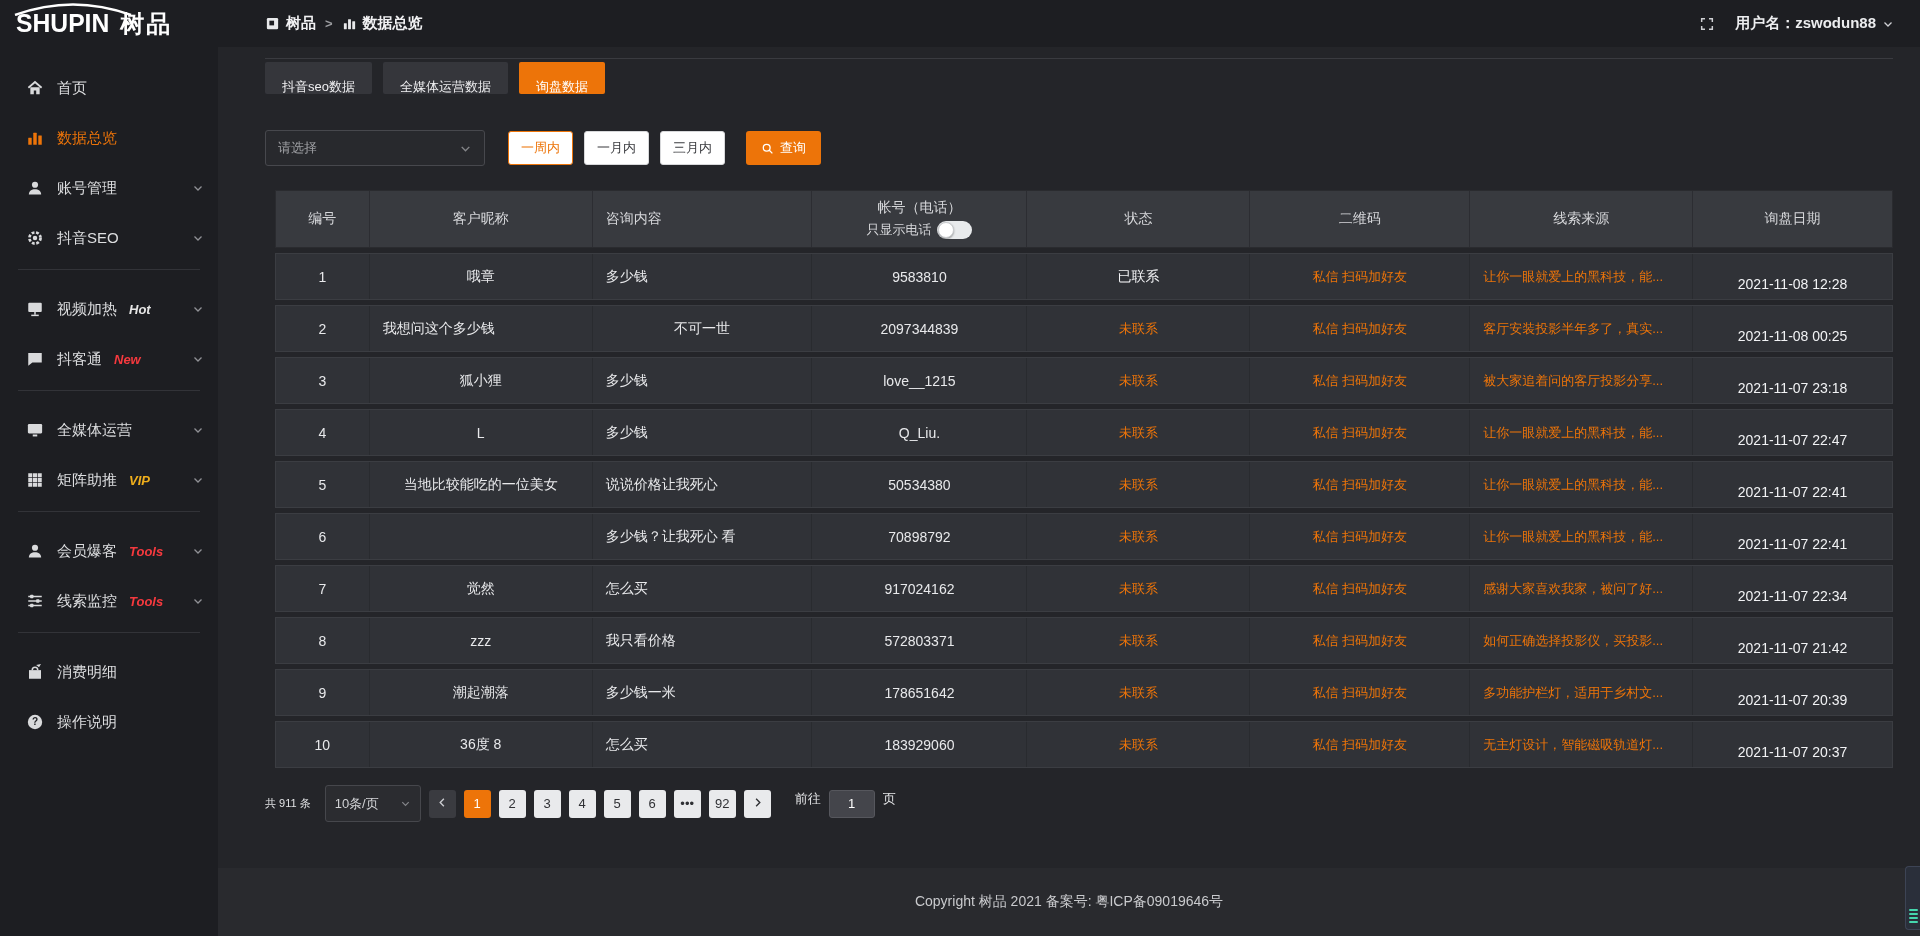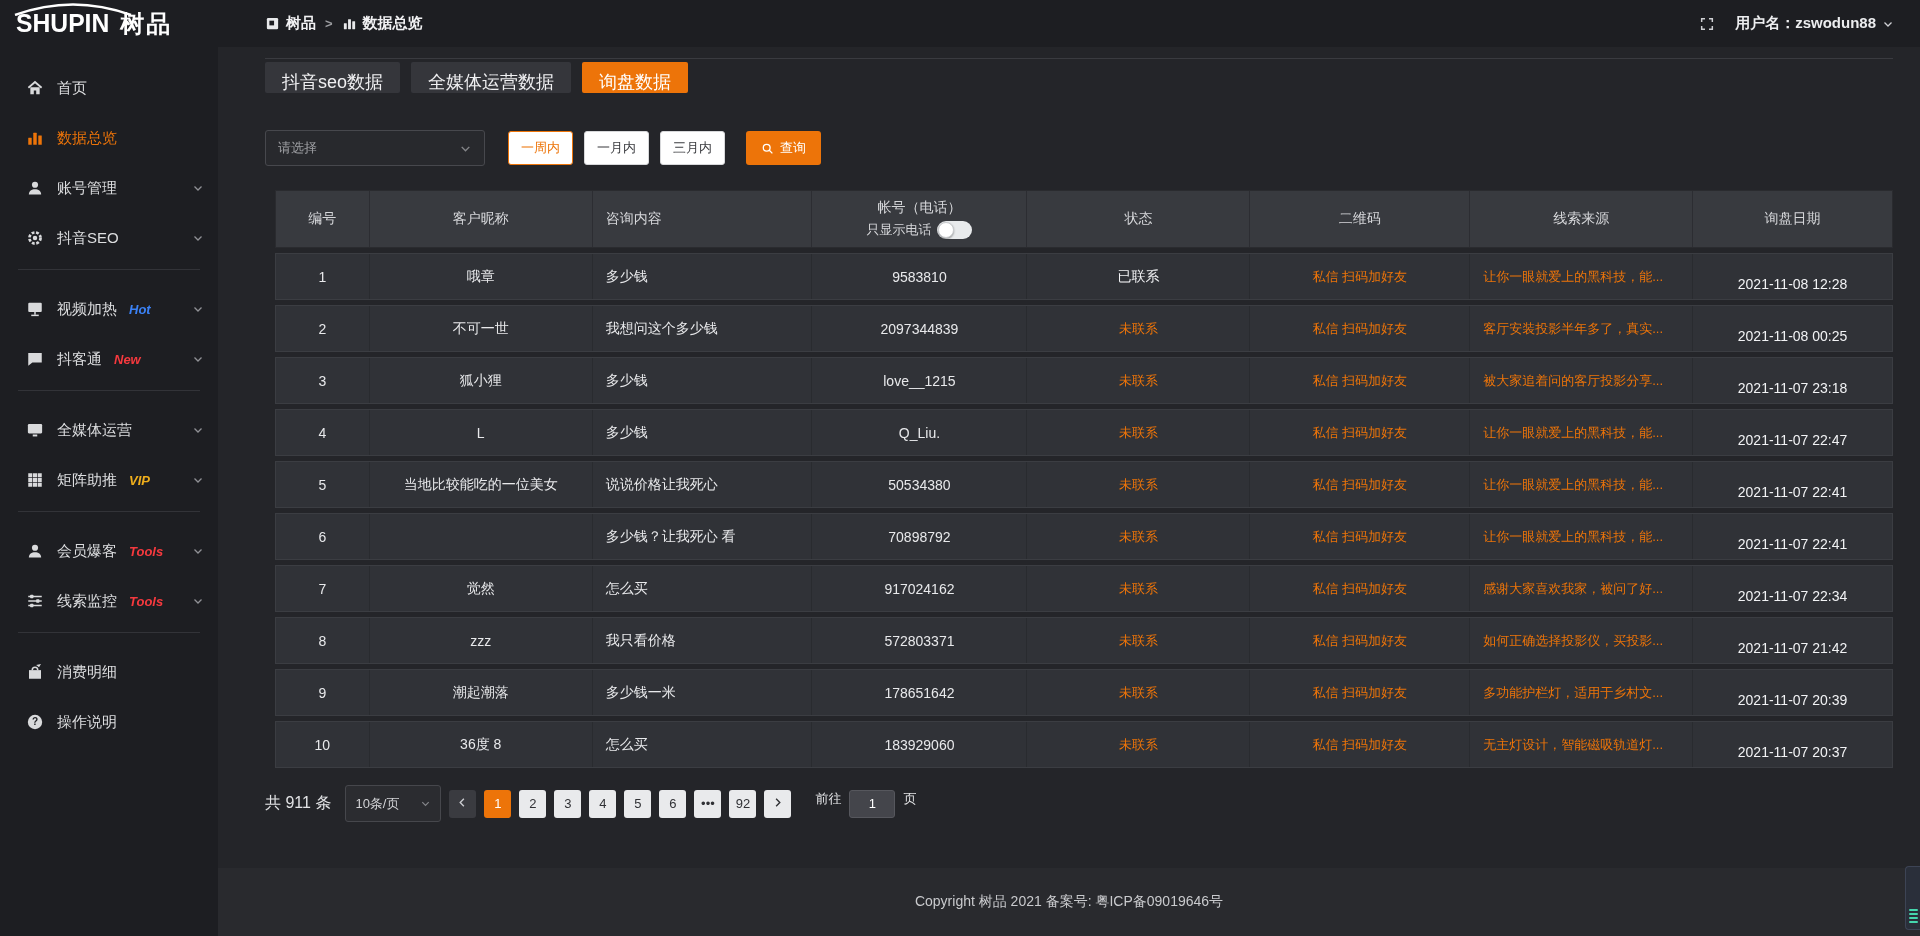--- a/index.html
+++ b/index.html
@@ -34,21 +34,21 @@
   .top-right{display:flex;align-items:center;gap:20px;}
   .fullscreen-btn{display:inline-flex;color:#cfd0d4;cursor:pointer;}
   .fullscreen-btn svg{width:16px;height:16px;}
   .user-entry{display:flex;align-items:center;gap:6px;color:#ecedef;font-size:15px;font-weight:bold;cursor:pointer;}
   .user-entry .u-chev{display:inline-flex;color:#cfd0d4;}
   .user-entry .u-chev svg{width:12px;height:12px;}
   
   .content{position:absolute;left:218px;right:0;top:47px;bottom:0;background:#242529;}
   .content-sep{position:absolute;left:47px;right:27px;top:11px;height:1px;background:#3a3b40;}
   .tabs{position:absolute;left:47px;top:15px;display:flex;gap:11px;}
-  .tab{height:31px;padding:8px 17px;font-size:18px;border:none;border-radius:2px;background:#35363b;color:#f0f0f2;cursor:pointer;font-family:inherit;}
+  .tab{height:31px;padding:16px 17px;font-size:13px;border:none;border-radius:2px;background:#35363b;color:#f0f0f2;cursor:pointer;font-family:inherit;}
   .tab.active{background:#ED7409;color:#fff;}
   .filters{position:absolute;left:47px;top:83px;display:flex;align-items:center;gap:9px;}
   .select{width:220px;height:36px;background:#28292d;border:1px solid #47484d;border-radius:3px;display:flex;align-items:center;justify-content:space-between;padding:0 12px;box-sizing:border-box;cursor:pointer;}
   .select .sel-text{color:#9fa0a4;font-size:13px;}
   .select .sel-chev{display:inline-flex;color:#85868a;}
   .select .sel-chev svg{width:13px;height:13px;}
   .period-btn{height:34px;padding:0 12px;background:#fff;border:1px solid #d7d8da;border-radius:3px;color:#3a3b3f;font-size:13px;cursor:pointer;margin-left:2px;font-family:inherit;}
   .period-btn.active{color:#ED7409;border-color:#ED7409;}
   .search-btn{height:34px;margin-left:12px;padding:0 15px;background:#ED7409;color:#fff;border:none;border-radius:3px;font-size:13px;cursor:pointer;display:inline-flex;align-items:center;gap:6px;font-family:inherit;}
   .search-btn .sch-icon{display:inline-flex;}
@@ -66,21 +66,21 @@
   .trow{background:#303237;height:47px;margin-bottom:5px;border:1px solid #3b3d42;box-sizing:border-box;}
   .trow .cell{display:flex;align-items:center;justify-content:center;color:#e8e9eb;font-size:14px;border-right:1px solid #292b2f;overflow:hidden;white-space:nowrap;padding:0 6px;box-sizing:border-box;}
   .trow .cell:last-child{border-right:none;}
   .trow .cell.c-left{justify-content:flex-start;padding-left:13px;}
   .trow .cell.c-orange{color:#ED7409;font-size:13px;}
   .trow .cell.c-status.uncontacted{color:#ED7409;font-size:13px;}
   .trow .cell.c-status.contacted{color:#f0f1f3;}
   .trow .cell.c-date{color:#f2f3f5;margin-top:14px;}
   
   .pagination{position:absolute;left:47px;top:738px;display:flex;align-items:center;gap:8px;}
-  .pg-total{color:#e2e3e5;font-size:16px;margin-right:6px;text-align:center;}
+  .pg-total{color:#e2e3e5;font-size:11px;margin-right:6px;text-align:center;}
   .pg-size{height:37px;min-width:96px;background:#2b2c30;border:1px solid #46474c;border-radius:3px;display:flex;align-items:center;justify-content:space-between;gap:8px;padding:0 9px;box-sizing:border-box;cursor:pointer;}
   .pg-size .pgs-text{color:#d2d3d6;font-size:13px;}
   .pg-size .pgs-chev{display:inline-flex;color:#85868a;}
   .pg-size .pgs-chev svg{width:11px;height:11px;}
   .pg-btn{min-width:27px;height:28px;border:none;border-radius:3px;background:#e9eaec;color:#303135;font-size:13px;cursor:pointer;display:inline-flex;align-items:center;justify-content:center;padding:0 4px;font-family:inherit;}
   .pg-btn.active{background:#ED7409;color:#fff;}
   .pg-btn.nav-prev{background:#3a3b40;color:#cbccd0;}
   .pg-btn svg{width:11px;height:11px;}
   .pg-jump{display:flex;align-items:flex-start;gap:8px;margin-left:16px;}
   .pg-jump .pgj-label{color:#e2e3e5;font-size:13px;}
@@ -153,21 +153,21 @@
       <div class="side-divider"></div>
       <div class="side-item">
         <span class="s-icon">
           <svg viewBox="0 0 24 24" fill="currentColor">
             <rect x="3" y="3.5" width="18" height="12.5" rx="1.5"></rect>
             <path d="M11 16h2v3.5h-2z"></path>
             <path d="M7 19.5h10v2H7z"></path>
           </svg>
         </span>
         <span class="side-label">视频加热</span>
-        <span class="side-badge" style="color: #3b82f6;">Hot</span>
+        <span class="side-badge" style="color: #e5e5e5;">Hot</span>
         <span class="side-chevron">
           <svg viewBox="0 0 24 24" fill="none" stroke="currentColor" stroke-width="2.6">
             <path d="M5 9l7 7 7-7"></path>
           </svg>
         </span>
       </div>
       <div class="side-item">
         <span class="s-icon">
           <svg viewBox="0 0 24 24" fill="currentColor">
             <path d="M3 4h18v12.5H8.5L3 21z"></path>
@@ -391,22 +391,22 @@
           <div class="cell">哦章</div>
           <div class="cell c-left">多少钱</div>
           <div class="cell">9583810</div>
           <div class="cell c-status contacted">已联系</div>
           <div class="cell c-orange">私信 扫码加好友</div>
           <div class="cell c-left c-orange">让你一眼就爱上的黑科技，能...</div>
           <div class="cell c-date">2021-11-08 12:28</div>
         </div>
         <div class="trow">
           <div class="cell">2</div>
+          <div class="cell c-left">我想问这个多少钱</div>
           <div class="cell">不可一世</div>
-          <div class="cell c-left">我想问这个多少钱</div>
           <div class="cell">2097344839</div>
           <div class="cell c-status uncontacted">未联系</div>
           <div class="cell c-orange">私信 扫码加好友</div>
           <div class="cell c-left c-orange">客厅安装投影半年多了，真实...</div>
           <div class="cell c-date">2021-11-08 00:25</div>
         </div>
         <div class="trow">
           <div class="cell">3</div>
           <div class="cell">狐小狸</div>
           <div class="cell c-left">多少钱</div>

